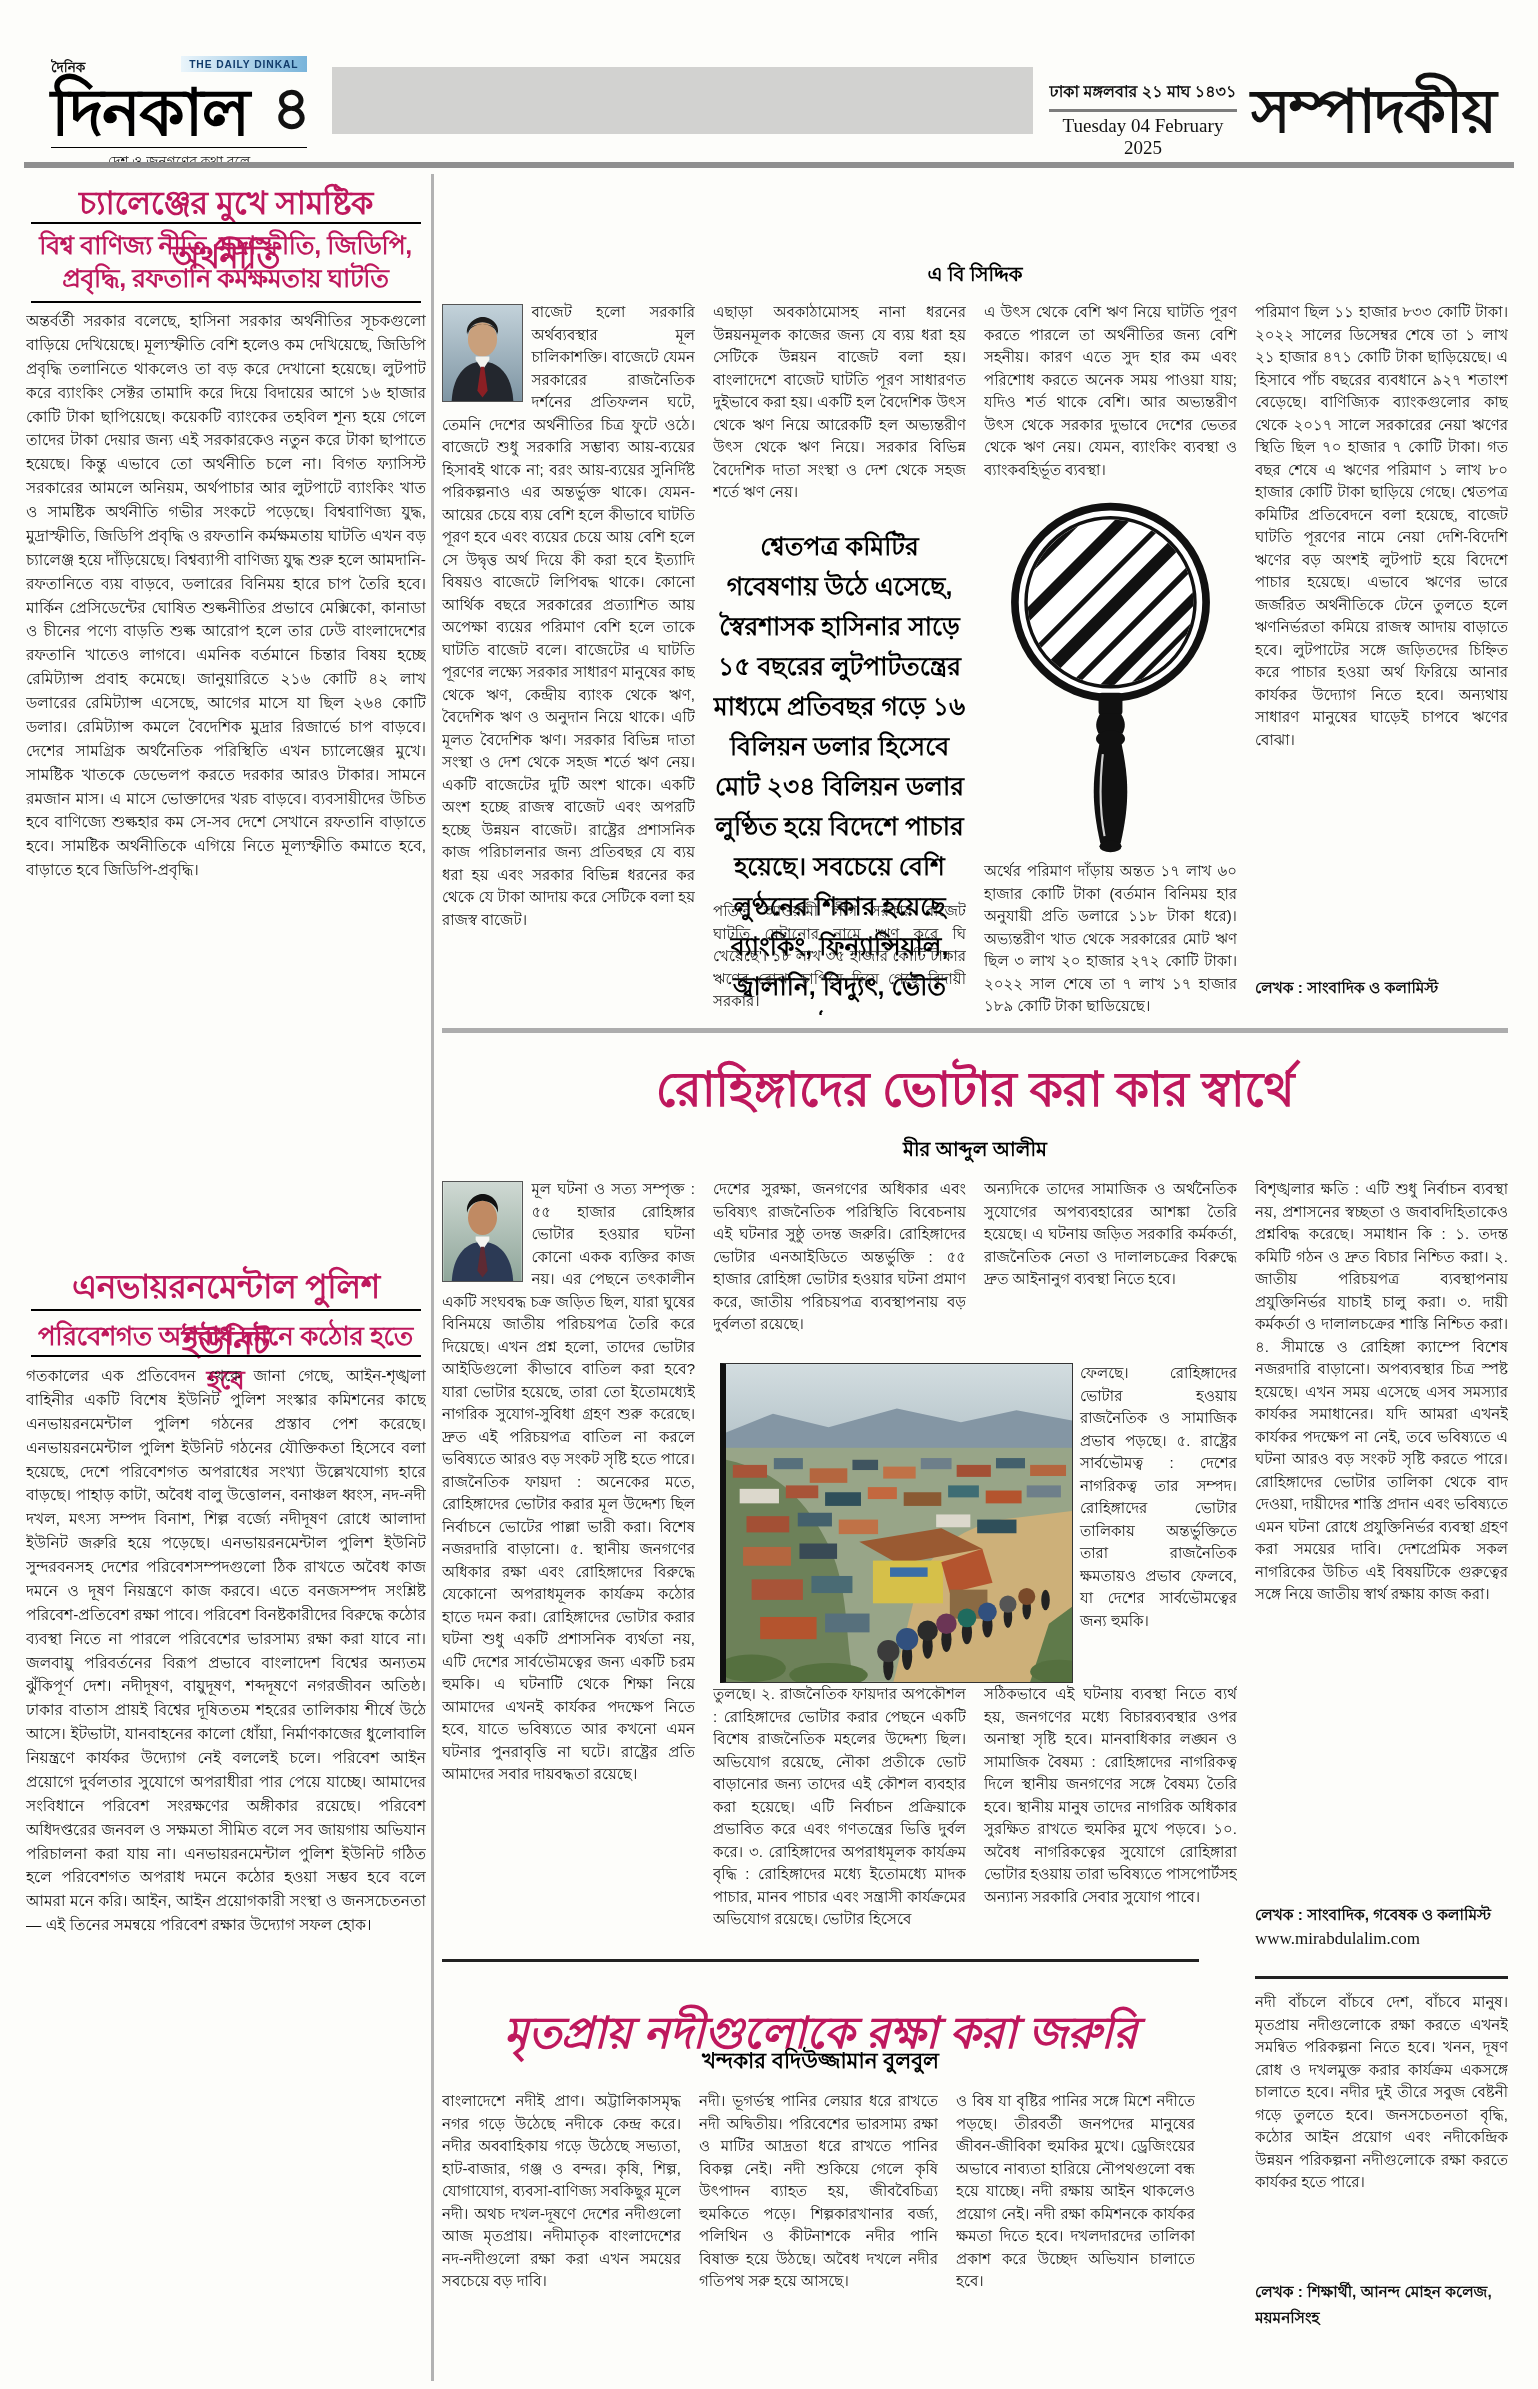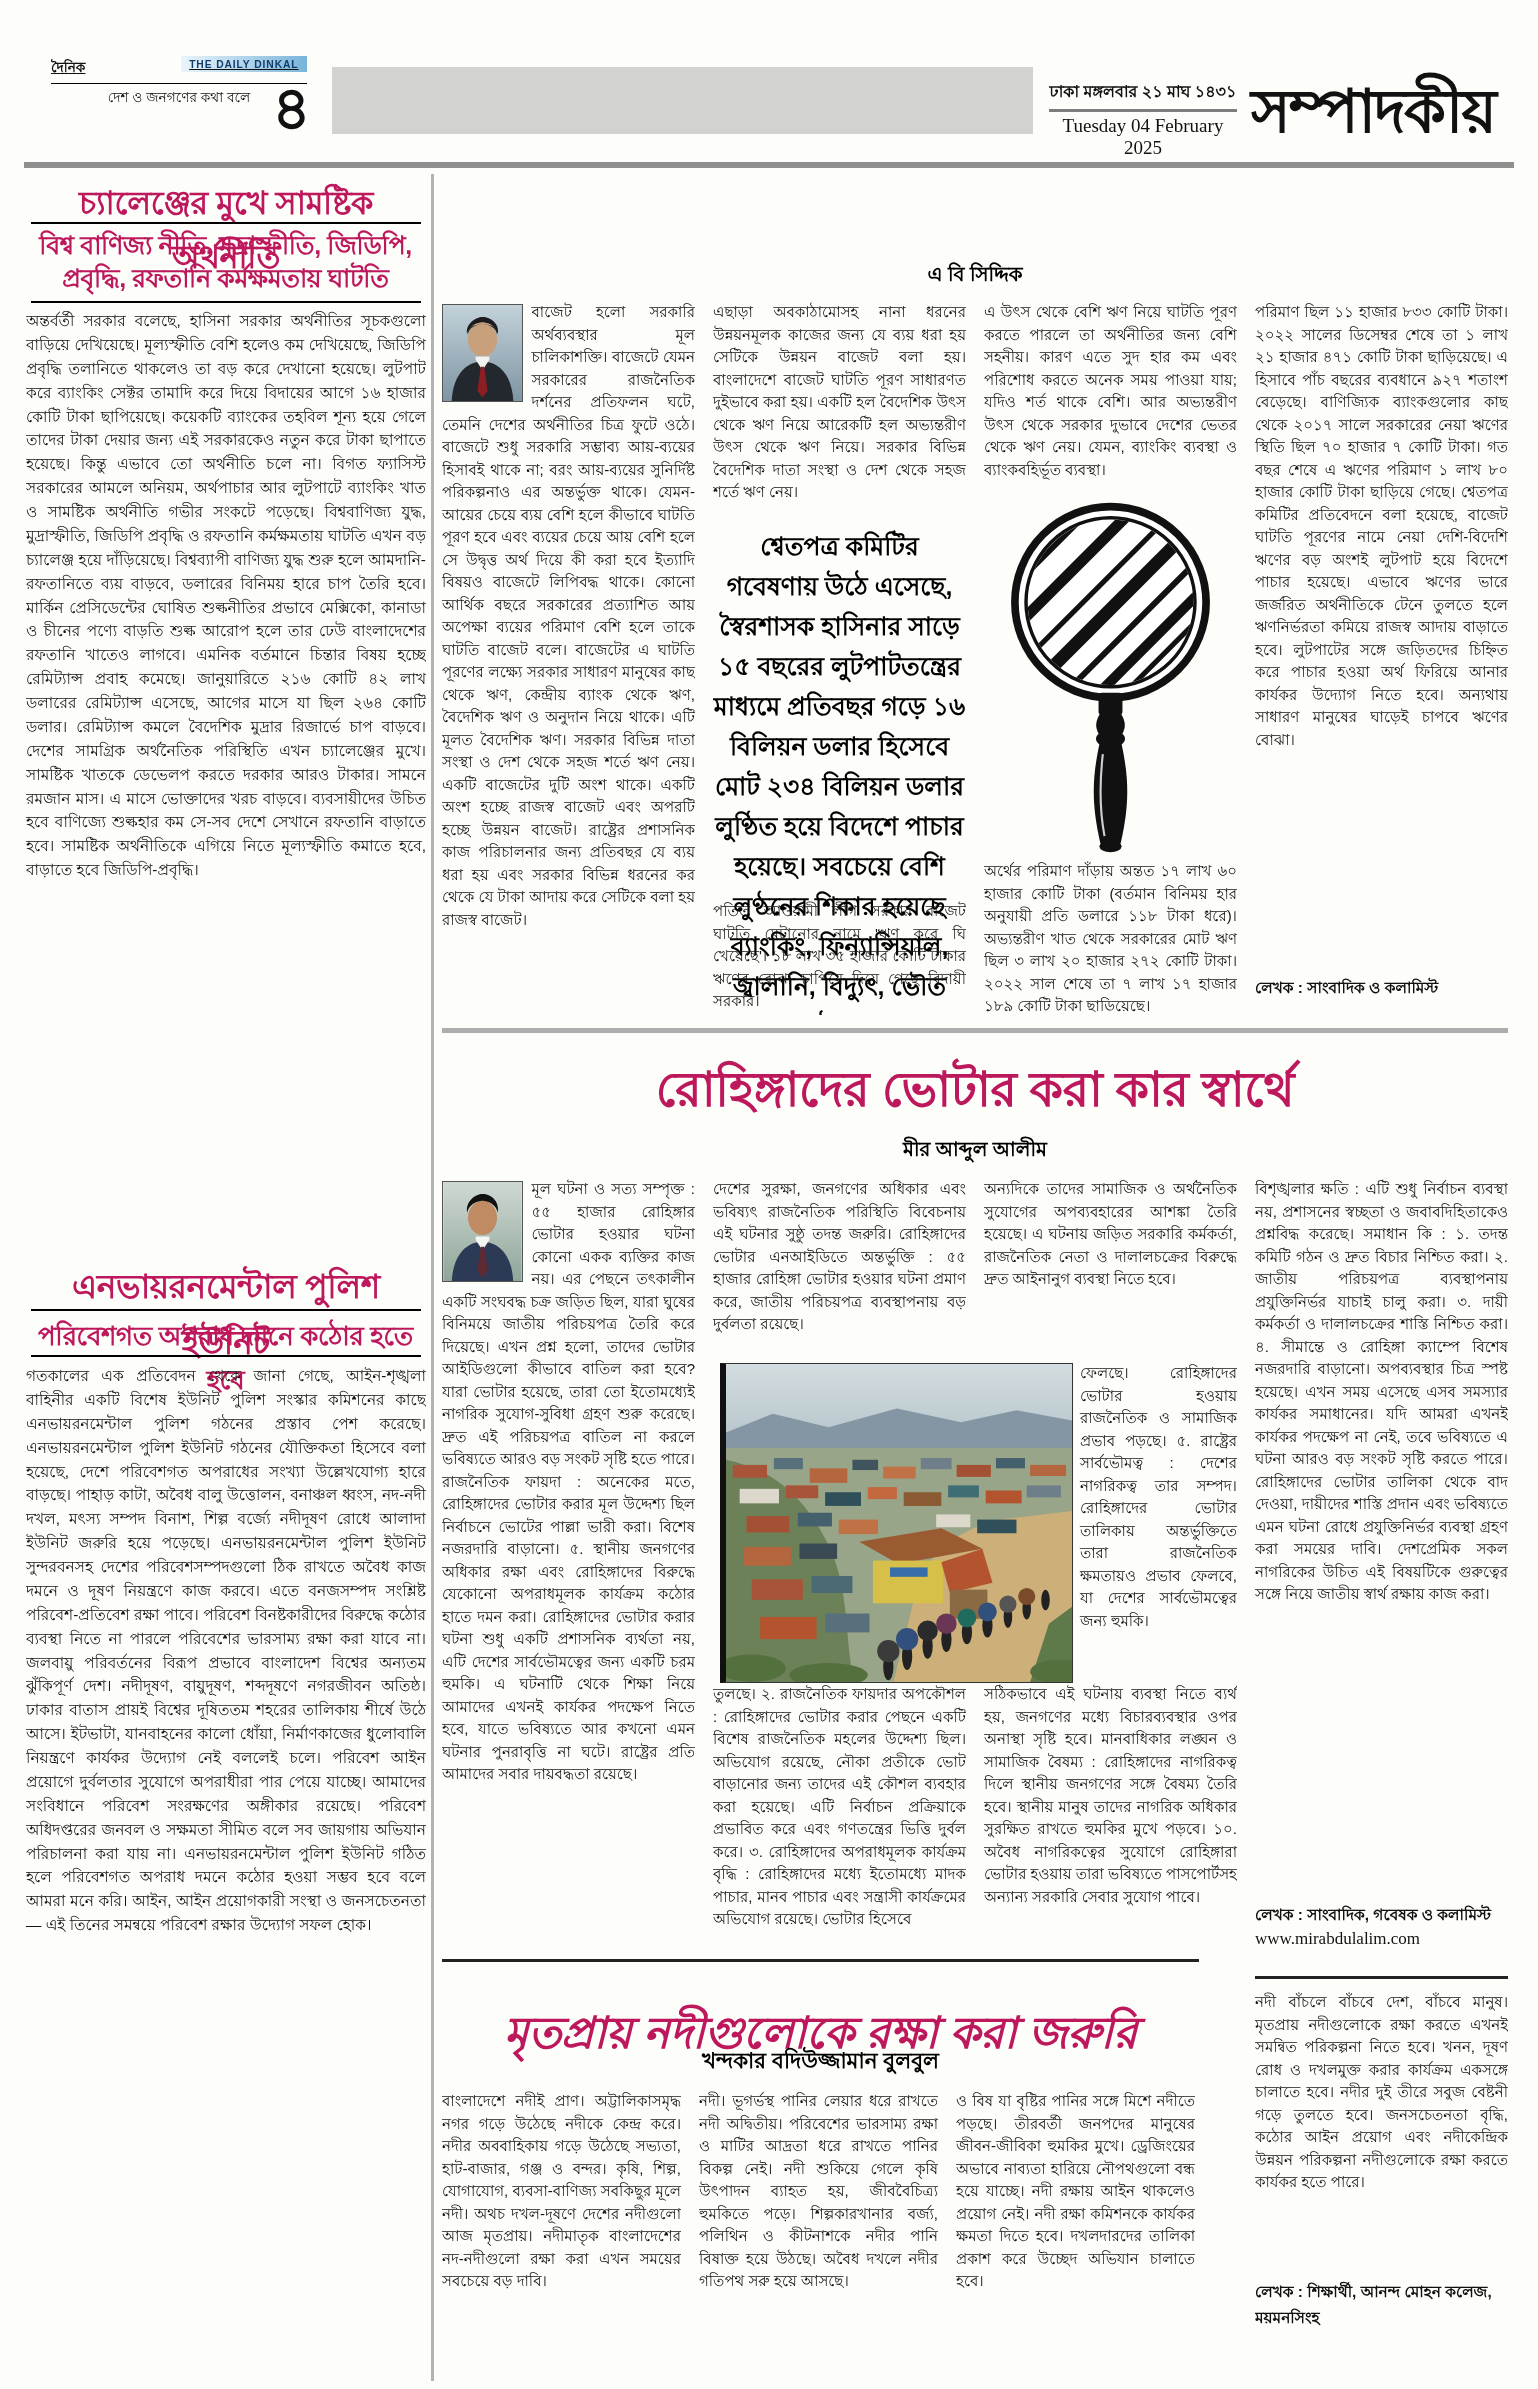--- a/index.html
+++ b/index.html
@@ -18,24 +18,25 @@
   .avatar-frame{float:left;margin:2.6px 8.5px 3.4px 0;border:0.9px solid #555;line-height:0;}
   .photo-frame{line-height:0;border:0.9px solid #333;border-left:6px solid #111;}
   .vdiv{position:absolute;width:2.6px;background:#b2b2b2;}
 </style>
 </head>
 <body>
 
 <div class="page">
 
   <div class="abs" style="left:51px;top:56px;width:256px;">
-    <div style="display:flex;justify-content:space-between;align-items:flex-start;text-decoration:underline;">
+    <div style="display:flex;justify-content:space-between;align-items:flex-start;">
       <span style="font-size:13.7px;font-weight:bold;">দৈনিক</span>
       <span style="font-size:10.3px;font-weight:bold;color:#123c6b;background:linear-gradient(90deg,#eaf5fb,#79b4da);padding:2.6px 8.5px;letter-spacing:0.9px;">THE DAILY DINKAL</span>
     </div>
+    <div style="font-size:65px;font-weight:bold;letter-spacing:-1.7px;line-height:0.95;margin-top:1.7px;color:#000;">দিনকাল</div>
     <div class="ctr" style="font-size:13.7px;margin-top:3.4px;border-top:0.9px solid #000;padding-top:1.7px;">দেশ ও জনগণের কথা বলে</div>
   </div>
   <div class="abs" style="left:272px;top:62px;font-size:60px;font-weight:bold;">৪</div>
 
   <div class="abs" style="left:332px;top:67px;width:701px;height:67px;background:#d2d2d0;"></div>
 
   <div class="abs ctr" style="left:1049px;top:79px;width:188px;">
     <div style="font-size:16px;font-weight:bold;">ঢাকা মঙ্গলবার ২১ মাঘ ১৪৩১</div>
     <div style="height:2.6px;background:#7d7d7d;margin:3.4px 0;"></div>
     <div class="serif" style="font-size:19px;">Tuesday 04 February 2025</div>

